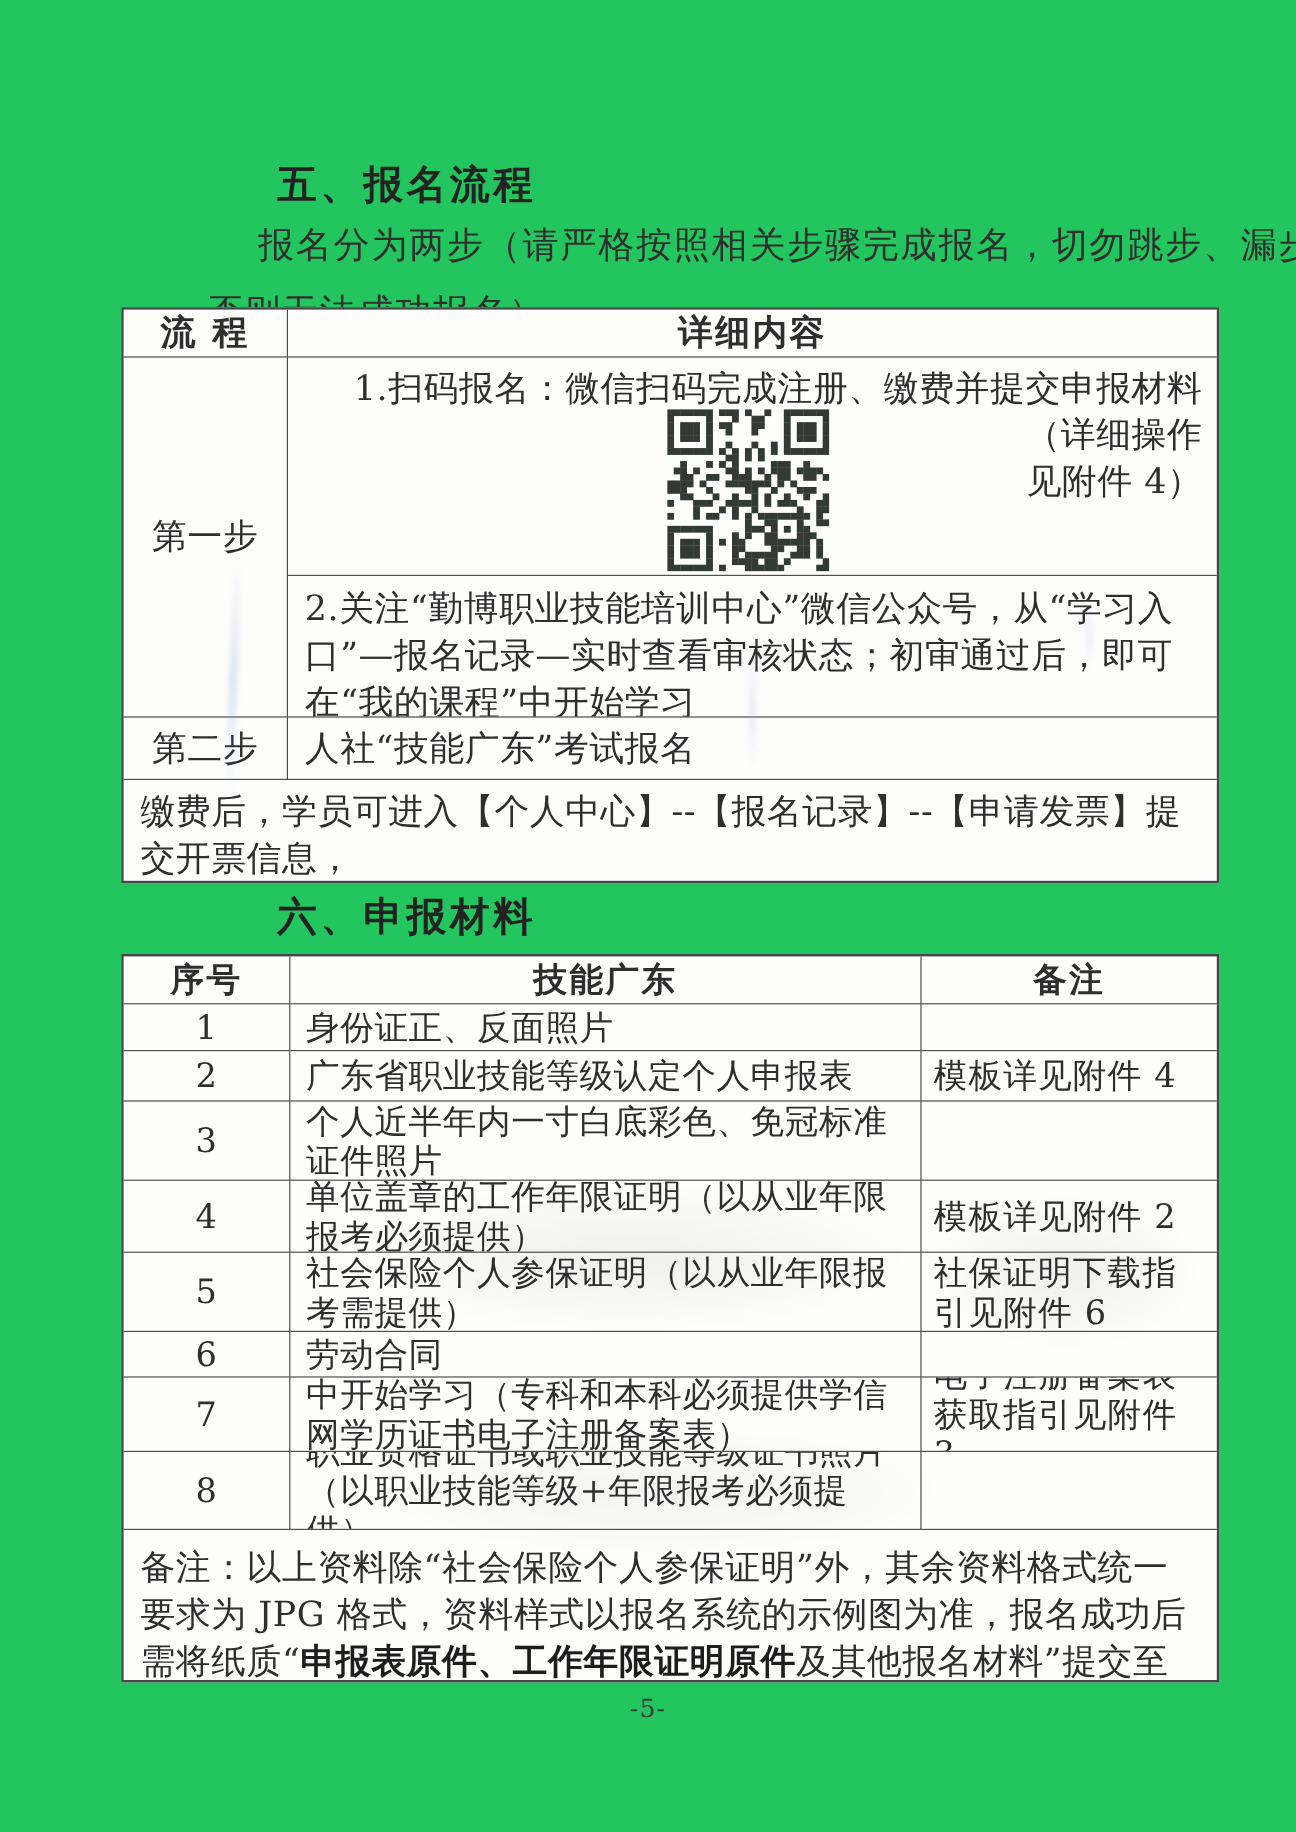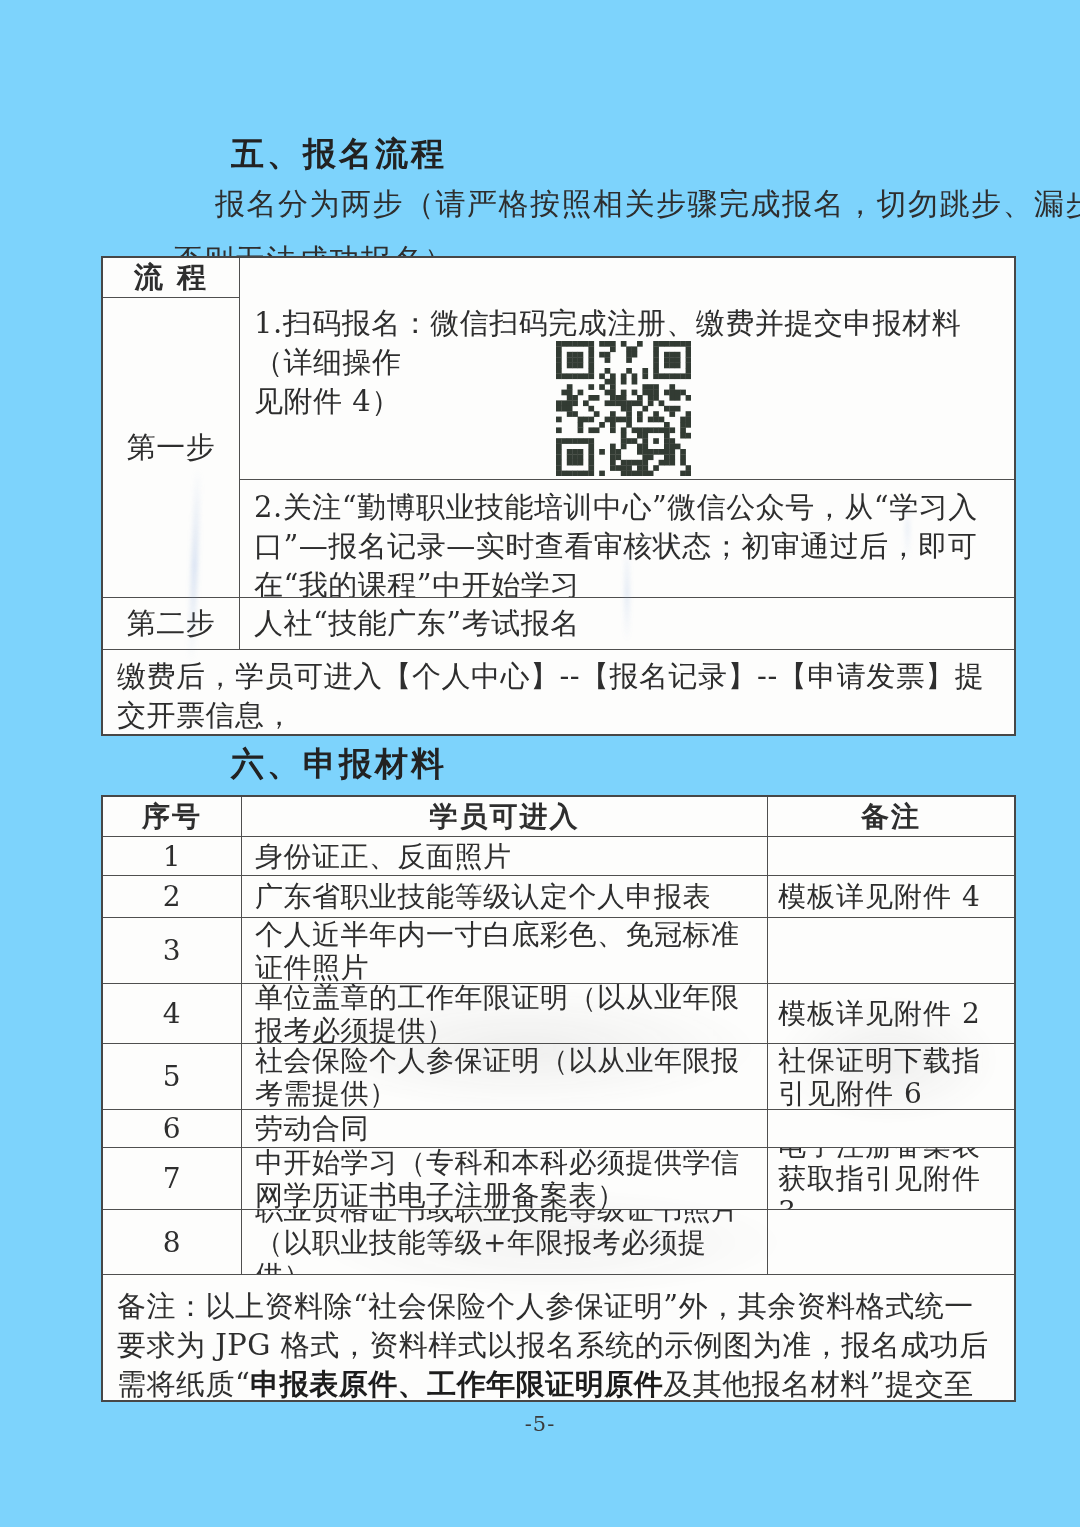--- a/index.html
+++ b/index.html
@@ -1,20 +1,20 @@
 <!DOCTYPE html>
 <html><head>
 <meta charset="utf-8">
 <style>
   html,body{margin:0;padding:0;background:#e8e8e8;}
   .page{
     position:relative;
     width:1080px;height:1527px;
     margin:0 auto;
-    background:#7dd3fc;
+    background:#22c55e;
     font-family:"DejaVu Serif","Liberation Serif",serif;
     color:#2b2b2b;
     overflow:hidden;
   }
   .abs{position:absolute;}
   .heading{
     font-size:33px;font-weight:bold;letter-spacing:3px;
     color:#222;white-space:nowrap;
   }
   .intro-line{
@@ -88,24 +88,25 @@
 <body>
 
 <div class="page">
 
   <div class="abs heading" style="left:231px;top:132px;">五、报名流程</div>
   <div class="abs intro-line" style="left:215px;top:184px;">报名分为两步（请严格按照相关步骤完成报名，切勿跳步、漏步，</div>
   <div class="abs intro-line" style="left:172px;top:240px;">否则无法成功报名）</div>
 
   <div class="tbl t1">
     <div class="cell c-center hdr" style="grid-area:1/1/2/2;">流 程</div>
+    <div class="cell c-center hdr last-col" style="grid-area:1/2/2/3;">详细内容</div>
 
     <div class="cell c-center" style="grid-area:2/1/4/2;">第一步</div>
 
-    <div class="cell step1a last-col" style="grid-area:2/2/3/3;">
+    <div class="cell step1a last-col" style="grid-area:2/2/3/3;text-align:right;">
       <div>1.扫码报名：微信扫码完成注册、缴费并提交申报材料（详细操作</div>
       <div>见附件 4）</div>
       <div class="qr-box">
         <svg id="qr-svg" width="135" height="135" viewBox="0 0 135 135">
             <g fill="#323b33">
               <rect x="0.00" y="0.00" width="5.70" height="5.70"></rect>
               <rect x="5.40" y="0.00" width="5.70" height="5.70"></rect>
               <rect x="10.80" y="0.00" width="5.70" height="5.70"></rect>
               <rect x="16.20" y="0.00" width="5.70" height="5.70"></rect>
               <rect x="21.60" y="0.00" width="5.70" height="5.70"></rect>
@@ -412,21 +413,21 @@
     <div class="cell foot last-col last-row" style="grid-area:5/1/6/3;">
       <div>缴费后，学员可进入【个人中心】--【报名记录】--【申请发票】提交开票信息，</div>
 
     </div>
   </div>
 
   <div class="abs heading" style="left:231px;top:742px;">六、申报材料</div>
 
   <div class="tbl t2">
     <div class="cell c-center hdr">序号</div>
-    <div class="cell c-center hdr">学员可进入</div>
+    <div class="cell c-center hdr">技能广东</div>
     <div class="cell c-center hdr last-col">备注</div>
 
     <div class="cell c-center">1</div>
     <div class="cell name-cell">身份证正、反面照片</div>
     <div class="cell note-cell last-col"></div>
 
     <div class="cell c-center">2</div>
     <div class="cell name-cell">广东省职业技能等级认定个人申报表</div>
     <div class="cell note-cell last-col">模板详见附件 4</div>
 

